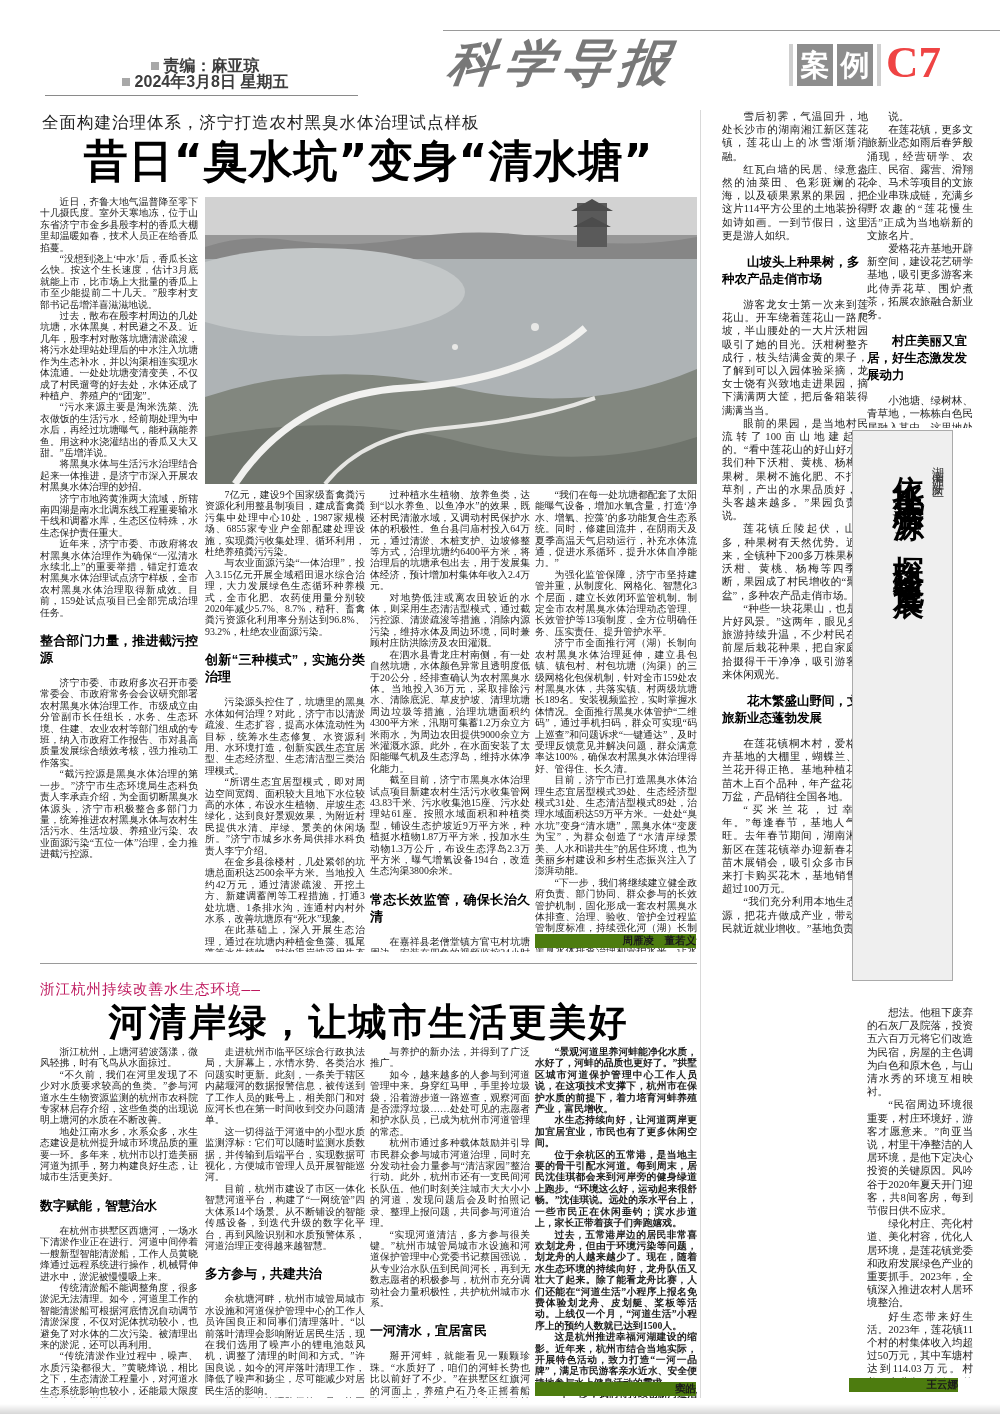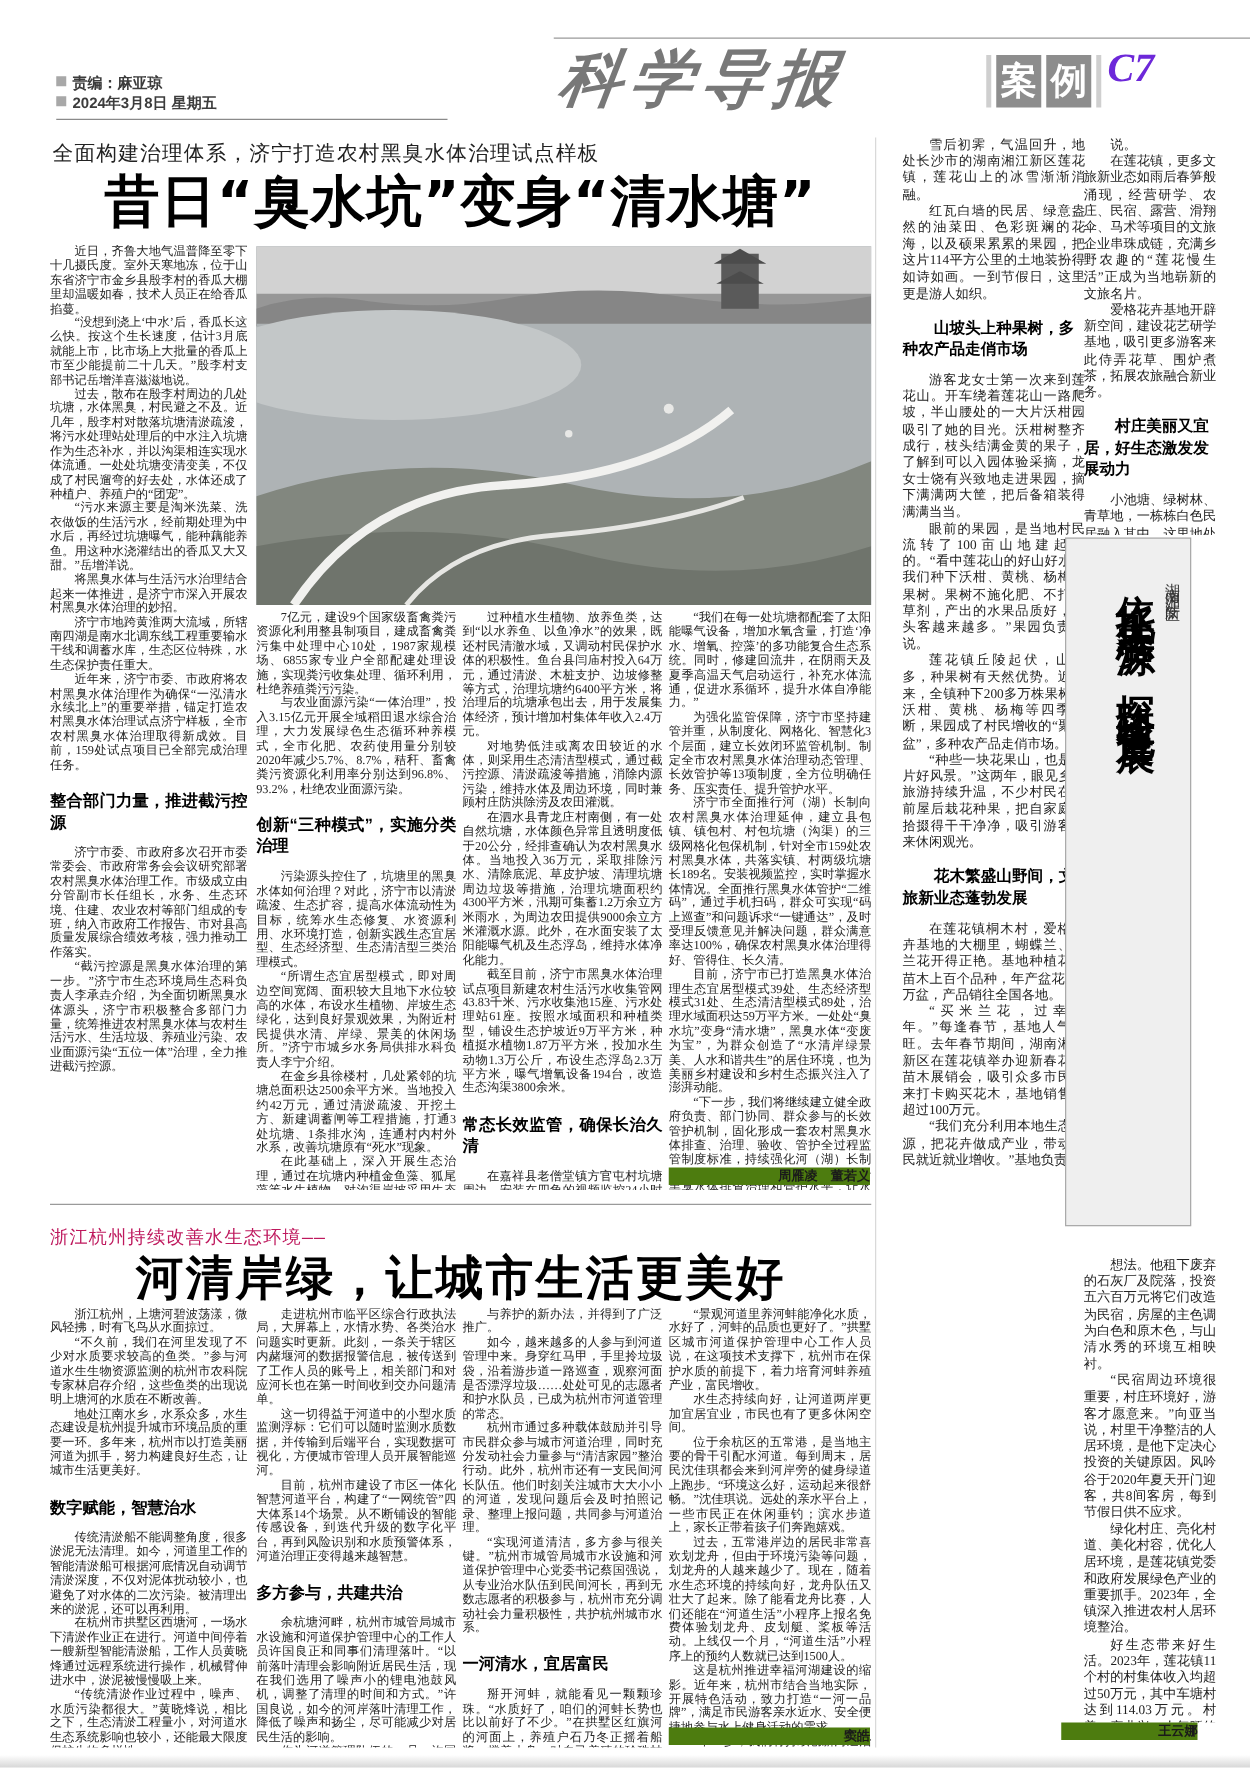--- a/index.html
+++ b/index.html
@@ -2,30 +2,30 @@
 <html><head>
 <meta charset="utf-8">
 <style>
   html,body{margin:0;padding:0;}
   body{width:1000px;height:1414px;position:relative;background:#ffffff;
        font-family:"Liberation Serif","DejaVu Serif",serif;color:#1a1a1a;
        -webkit-font-smoothing:antialiased;}
   .abs{position:absolute;}
   
   .hdr-left{left:45px;top:58px;width:320px;font-family:"Liberation Sans",sans-serif;
-            font-size:12px;font-weight:bold;color:#3c3c3c;line-height:16px;}
+            font-size:16px;font-weight:bold;color:#3c3c3c;line-height:16px;text-align:center;}
   .sq{display:inline-block;width:8px;height:8px;background:#a8a8a8;margin-right:5px;vertical-align:1px;}
   .hdr-underline{left:45px;top:95px;width:313px;height:1px;background:#8a8a8a;}
   .top-rule{left:443px;top:30px;width:557px;height:1px;background:#9a9a9a;}
   .masthead{left:448px;top:30px;width:280px;font-size:50px;font-weight:bold;font-style:italic;
             color:#787878;letter-spacing:7px;transform:skewX(-8deg);white-space:nowrap;}
   .sec-bar{top:44px;width:4px;height:42px;background:#cfcfcf;}
   .sec-box{top:44px;width:36px;height:42px;background:#8d8d8d;color:#fff;text-align:center;
            line-height:42px;font-size:29px;font-weight:bold;font-family:"Liberation Sans",sans-serif;}
-  .page-no{left:886px;top:36px;font-size:32px;font-weight:bold;font-family:"Liberation Serif",serif;color:#6d28d9;font-style:italic;}
+  .page-no{left:886px;top:36px;font-size:45px;font-weight:bold;font-family:"Liberation Serif",serif;color:#ef4444;}
   
   .a1-kicker{left:42px;top:112px;width:660px;font-family:"Liberation Sans",sans-serif;
              font-size:16.5px;color:#222;letter-spacing:1px;}
   .a1-headline{left:40px;top:132px;width:657px;text-align:center;
                font-family:"DejaVu Sans","Liberation Sans",sans-serif;
                font-size:44px;font-weight:bold;color:#000;letter-spacing:1px;white-space:nowrap;}
   .col{position:absolute;overflow:hidden;text-align:justify;font-size:9.8px;line-height:11.4px;color:#222;}
   .col p{margin:0;text-indent:2em;}
   .col .subhead{font-family:"Liberation Sans","DejaVu Sans",sans-serif;font-weight:bold;
                 font-size:13px;line-height:17px;color:#000;margin:14px 0 11px 0;text-indent:0;}
@@ -137,41 +137,41 @@
 <div class="abs vrule"></div>
 
 <div class="abs a2-kicker">浙江杭州持续改善水生态环境——</div>
 <div class="abs a2-headline">河清岸绿，让城市生活更美好</div>
 
 <div class="abs col" style="left:40px;top:1046px;width:158px;height:352px;">
     <p>浙江杭州，上塘河碧波荡漾，微风轻拂，时有飞鸟从水面掠过。</p>
     <p>“不久前，我们在河里发现了不少对水质要求较高的鱼类。”参与河道水生生物资源监测的杭州市农科院专家林启存介绍，这些鱼类的出现说明上塘河的水质在不断改善。</p>
     <p>地处江南水乡，水系众多，水生态建设是杭州提升城市环境品质的重要一环。多年来，杭州市以打造美丽河道为抓手，努力构建良好生态，让城市生活更美好。</p>
     <div class="subhead">数字赋能，智慧治水</div>
+    <p>在杭州市拱墅区西塘河，一场水下清淤作业正在进行。河道中间停着一艘新型智能清淤船，工作人员黄晓烽通过远程系统进行操作，机械臂伸进水中，淤泥被慢慢吸上来。</p>
     <p>传统清淤船不能调整角度，很多淤泥无法清理。如今，河道里工作的智能清淤船可根据河底情况自动调节清淤深度，不仅对泥体扰动较小，也避免了对水体的二次污染。被清理出来的淤泥，还可以再利用。</p>
-    <p>在杭州市拱墅区西塘河，一场水下清淤作业正在进行。河道中间停着一艘新型智能清淤船，工作人员黄晓烽通过远程系统进行操作，机械臂伸进水中，淤泥被慢慢吸上来。</p>
     <p>“传统清淤作业过程中，噪声、水质污染都很大。”黄晓烽说，相比之下，生态清淤工程量小，对河道水生态系统影响也较小，还能最大限度保护生物多样性。</p>
   </div>
 <div class="abs col" style="left:205px;top:1046px;width:160px;height:352px;">
     <p>走进杭州市临平区综合行政执法局，大屏幕上，水情水势、各类治水问题实时更新。此刻，一条关于辖区内赭堰河的数据报警信息，被传送到了工作人员的账号上，相关部门和对应河长也在第一时间收到交办问题清单。</p>
     <p>这一切得益于河道中的小型水质监测浮标：它们可以随时监测水质数据，并传输到后端平台，实现数据可视化，方便城市管理人员开展智能巡河。</p>
     <p>目前，杭州市建设了市区一体化智慧河道平台，构建了“一网统管”四大体系14个场景。从不断铺设的智能传感设备，到迭代升级的数字化平台，再到风险识别和水质预警体系，河道治理正变得越来越智慧。</p>
     <div class="subhead">多方参与，共建共治</div>
     <p>余杭塘河畔，杭州市城管局城市水设施和河道保护管理中心的工作人员许国良正和同事们清理落叶。“以前落叶清理会影响附近居民生活，现在我们选用了噪声小的锂电池鼓风机，调整了清理的时间和方式。”许国良说，如今的河岸落叶清理工作，降低了噪声和扬尘，尽可能减少对居民生活的影响。</p>
     <p>作为河道管理队伍的一员，许国良干了20多年，足迹遍布500多条城市河道。许国良带着城市河道管养人员创立工作室，摸索出不少河道综合长效管理</p>
   </div>
 <div class="abs col" style="left:370px;top:1046px;width:160px;height:352px;">
     <p>与养护的新办法，并得到了广泛推广。</p>
     <p>如今，越来越多的人参与到河道管理中来。身穿红马甲，手里拎垃圾袋，沿着游步道一路巡查，观察河面是否漂浮垃圾……处处可见的志愿者和护水队员，已成为杭州市河道管理的常态。</p>
     <p>杭州市通过多种载体鼓励并引导市民群众参与城市河道治理，同时充分发动社会力量参与“清洁家园”整治行动。此外，杭州市还有一支民间河长队伍。他们时刻关注城市大大小小的河道，发现问题后会及时拍照记录、整理上报问题，共同参与河道治理。</p>
     <p>“实现河道清洁，多方参与很关键。”杭州市城管局城市水设施和河道保护管理中心党委书记蔡国强说，从专业治水队伍到民间河长，再到无数志愿者的积极参与，杭州市充分调动社会力量积极性，共护杭州城市水系。</p>
     <div class="subhead">一河清水，宜居富民</div>
     <p>掰开河蚌，就能看见一颗颗珍珠。“水质好了，咱们的河蚌长势也比以前好了不少。”在拱墅区红旗河的河面上，养殖户石乃冬正摇着船桨，撑着小舟，对自己养殖的珍珠蚌进行检查。</p>
   </div>
-<div class="abs col" style="left:535px;top:1046px;width:162px;height:352px;">
+<div class="abs col" style="left:535px;top:1046px;width:162px;height:352px;font-weight:bold;">
     <p>“景观河道里养河蚌能净化水质，水好了，河蚌的品质也更好了。”拱墅区城市河道保护管理中心工作人员说，在这项技术支撑下，杭州市在保护水质的前提下，着力培育河蚌养殖产业，富民增收。</p>
     <p>水生态持续向好，让河道两岸更加宜居宜业，市民也有了更多休闲空间。</p>
     <p>位于余杭区的五常港，是当地主要的骨干引配水河道。每到周末，居民沈佳琪都会来到河岸旁的健身绿道上跑步。“环境这么好，运动起来很舒畅。”沈佳琪说。远处的亲水平台上，一些市民正在休闲垂钓；滨水步道上，家长正带着孩子们奔跑嬉戏。</p>
     <p>过去，五常港岸边的居民非常喜欢划龙舟，但由于环境污染等问题，划龙舟的人越来越少了。现在，随着水生态环境的持续向好，龙舟队伍又壮大了起来。除了能看龙舟比赛，人们还能在“河道生活”小程序上报名免费体验划龙舟、皮划艇、桨板等活动。上线仅一个月，“河道生活”小程序上的预约人数就已达到1500人。</p>
     <p>这是杭州推进幸福河湖建设的缩影。近年来，杭州市结合当地实际，开展特色活动，致力打造“一河一品牌”，满足市民游客亲水近水、安全便捷地参与水上健身活动的需求。</p>
     <p>“下一步，我们将持续创新河道治理方式，不断改善河道环境，让城市更宜居。”蔡国强说。</p>
   </div>
 <div class="byline" style="left:535px;top:1382px;width:155px;">窦皓</div>
 
 <div class="abs col rcol" style="left:704px;top:110px;width:146px;height:1286px;">

